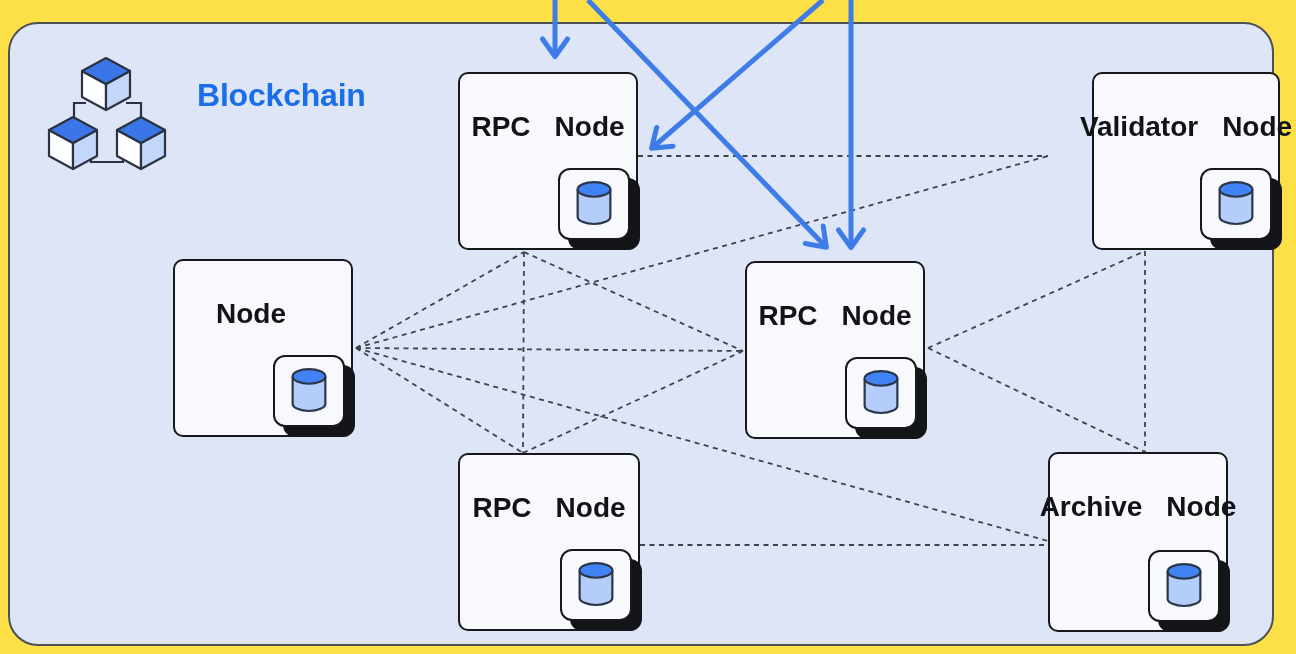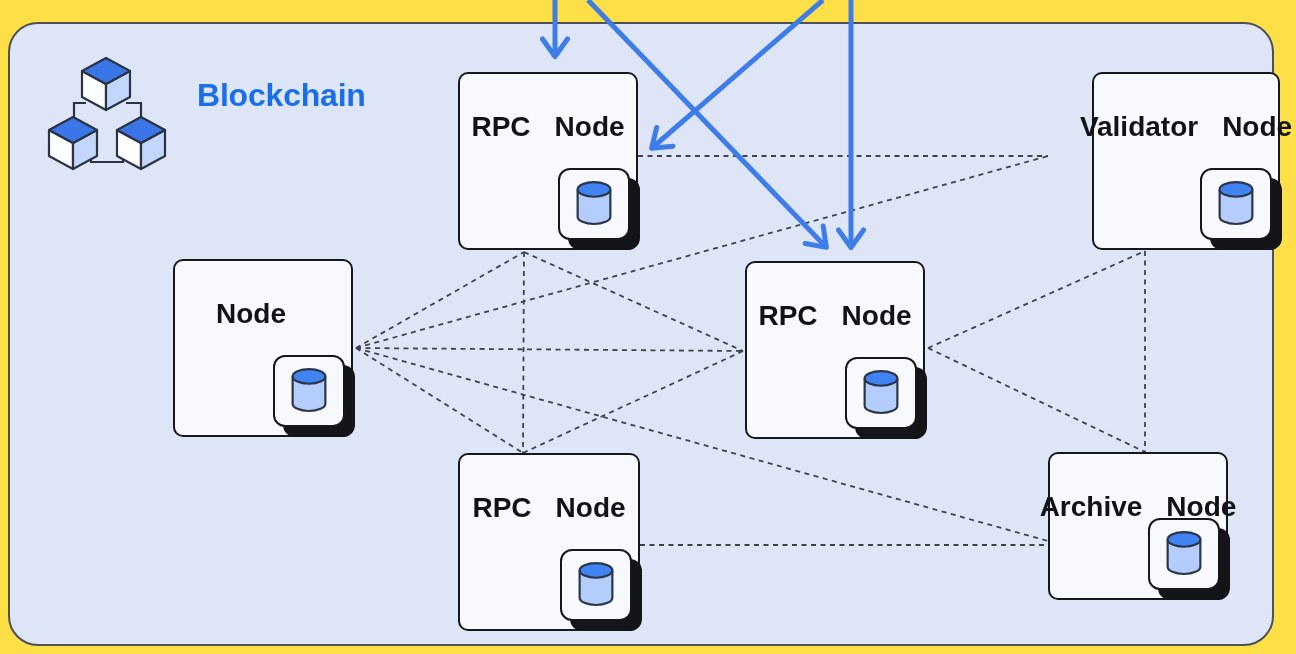--- a/index.html
+++ b/index.html
@@ -161,21 +161,21 @@
       <span>Node</span>
     </div>
     <div class="db-box">
       <svg width="40" height="48" viewBox="0 0 44 52">
         <path class="cyl-body" d="M4,10 L4,40 A18,8 0 0 0 40,40 L40,10"></path>
         <ellipse class="cyl-top" cx="22" cy="10" rx="18" ry="8"></ellipse>
       </svg>
     </div>
   </div>
 
-  <div class="node" style="left: 1048px; top: 452px; width: 180px; height: 148px;">
+  <div class="node" style="left: 1048px; top: 452px; width: 180px; height: 180px;">
     <div class="node-label">
       <span>Archive</span>
       <span>Node</span>
     </div>
     <div class="db-box">
       <svg width="40" height="48" viewBox="0 0 44 52">
         <path class="cyl-body" d="M4,10 L4,40 A18,8 0 0 0 40,40 L40,10"></path>
         <ellipse class="cyl-top" cx="22" cy="10" rx="18" ry="8"></ellipse>
       </svg>
     </div>

